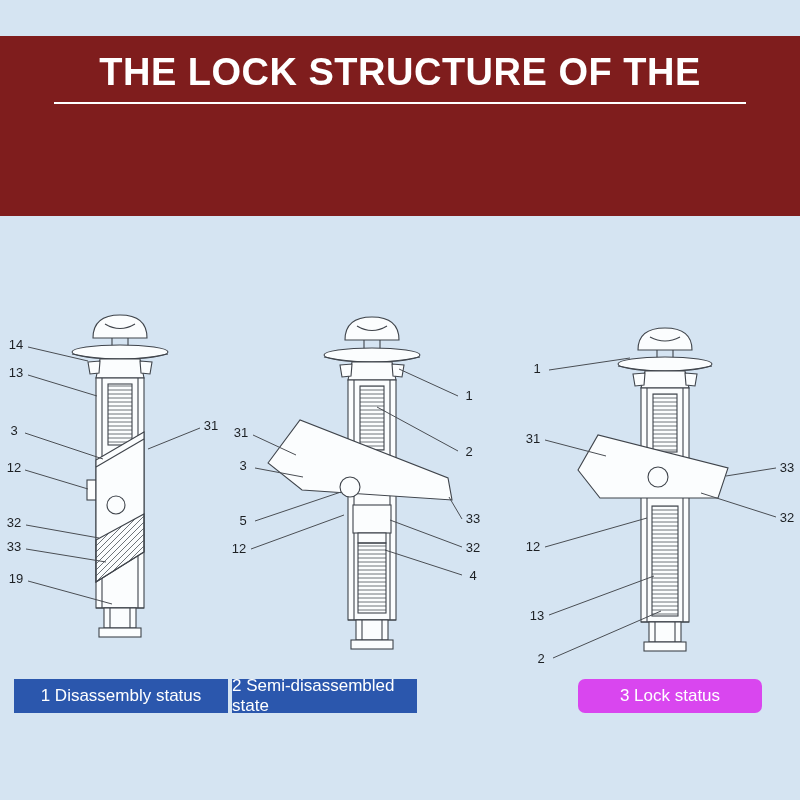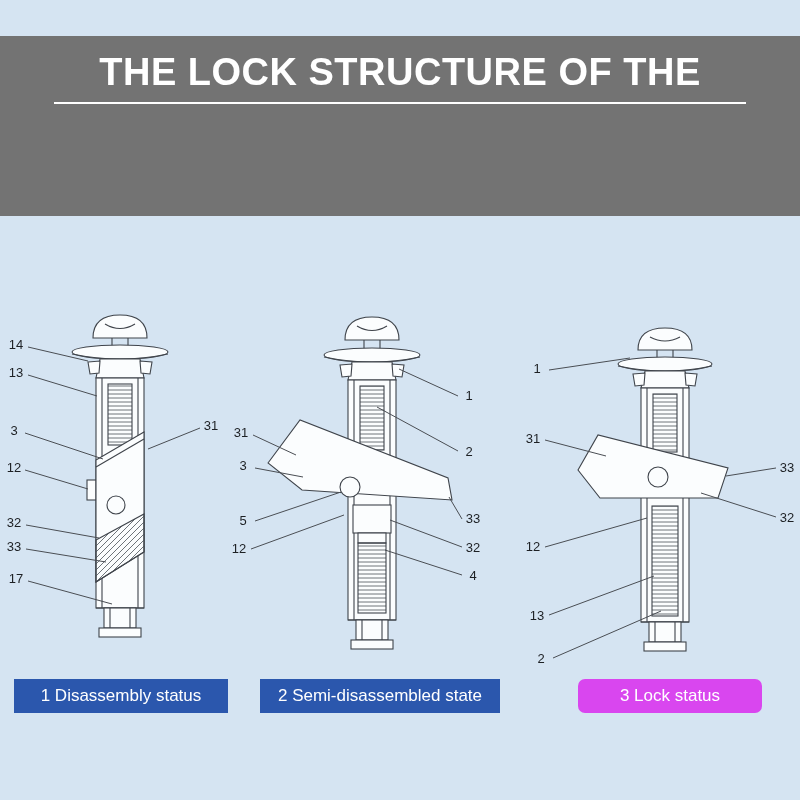--- a/index.html
+++ b/index.html
@@ -21,29 +21,29 @@
 
   
   #annotation-layer{position:absolute;left:0;top:0;width:800px;height:800px;pointer-events:none;}
   .callout-num{position:absolute;transform:translate(-50%,-50%);font-size:13px;color:#1d2024;}
   #leader-lines{position:absolute;left:0;top:0;}
   #leader-lines line{stroke:#4a4e54;stroke-width:1;}
 
   
   .caption{position:absolute;top:679px;height:34px;background:#2b57ad;color:#fff;font-size:17px;display:flex;align-items:center;justify-content:center;}
   .caption-1{left:14px;width:214px;}
-  .caption-2{left:260px;width:240px;}
+  .caption-2{left:232px;width:185px;}
   .caption-3{left:578px;width:184px;}
 </style>
 </head>
 <body>
 
 <div id="stage" style="background: rgb(213, 228, 242);">
 
-  <div class="banner" style="background: #737373;">
+  <div class="banner" style="background: #7f1d1d;">
     <div class="title">
       <div>THE LOCK STRUCTURE OF THE</div>
     </div>
     <div class="divider"></div>
   </div>
 
   <svg class="fig" style="left:30px;top:300px" width="190" height="370" viewBox="0 0 190 370">
     <defs>
       <pattern id="f1t" width="7" height="4" patternUnits="userSpaceOnUse">
           <path d="M0 2 H7" fill="none"></path>
@@ -154,21 +154,21 @@
         <line x1="553" y1="658" x2="661" y2="611"></line>
         <line x1="776" y1="468" x2="726" y2="476"></line>
         <line x1="776" y1="517" x2="701" y2="493"></line>
       </svg>
   <div class="callout-num" style="left: 16px; top: 344px;">14</div>
       <div class="callout-num" style="left: 16px; top: 372px;">13</div>
       <div class="callout-num" style="left: 14px; top: 430px;">3</div>
       <div class="callout-num" style="left: 14px; top: 467px;">12</div>
       <div class="callout-num" style="left: 14px; top: 522px;">32</div>
       <div class="callout-num" style="left: 14px; top: 546px;">33</div>
-      <div class="callout-num" style="left: 16px; top: 578px;">17</div>
+      <div class="callout-num" style="left: 16px; top: 578px;">19</div>
       <div class="callout-num" style="left: 211px; top: 425px;">31</div>
       <div class="callout-num" style="left: 241px; top: 432px;">31</div>
       <div class="callout-num" style="left: 243px; top: 465px;">3</div>
       <div class="callout-num" style="left: 243px; top: 520px;">5</div>
       <div class="callout-num" style="left: 239px; top: 548px;">12</div>
       <div class="callout-num" style="left: 469px; top: 395px;">1</div>
       <div class="callout-num" style="left: 469px; top: 451px;">2</div>
       <div class="callout-num" style="left: 473px; top: 518px;">33</div>
       <div class="callout-num" style="left: 473px; top: 547px;">32</div>
       <div class="callout-num" style="left: 473px; top: 575px;">4</div>

